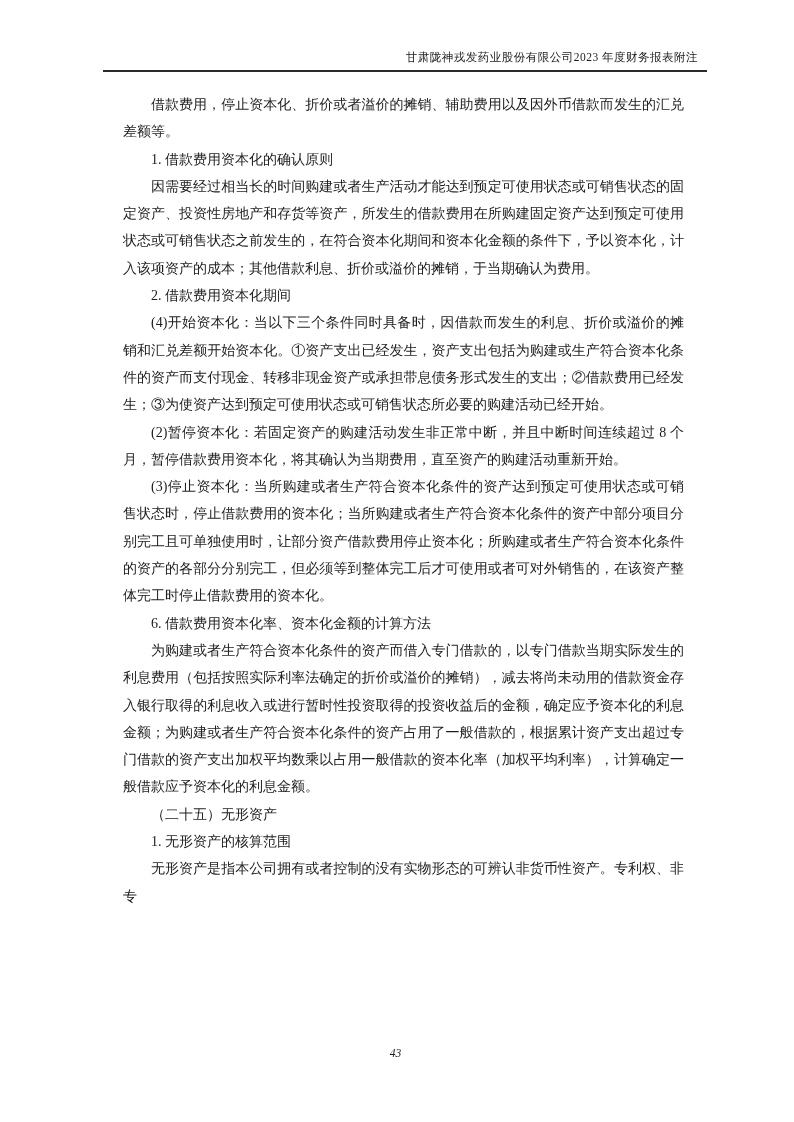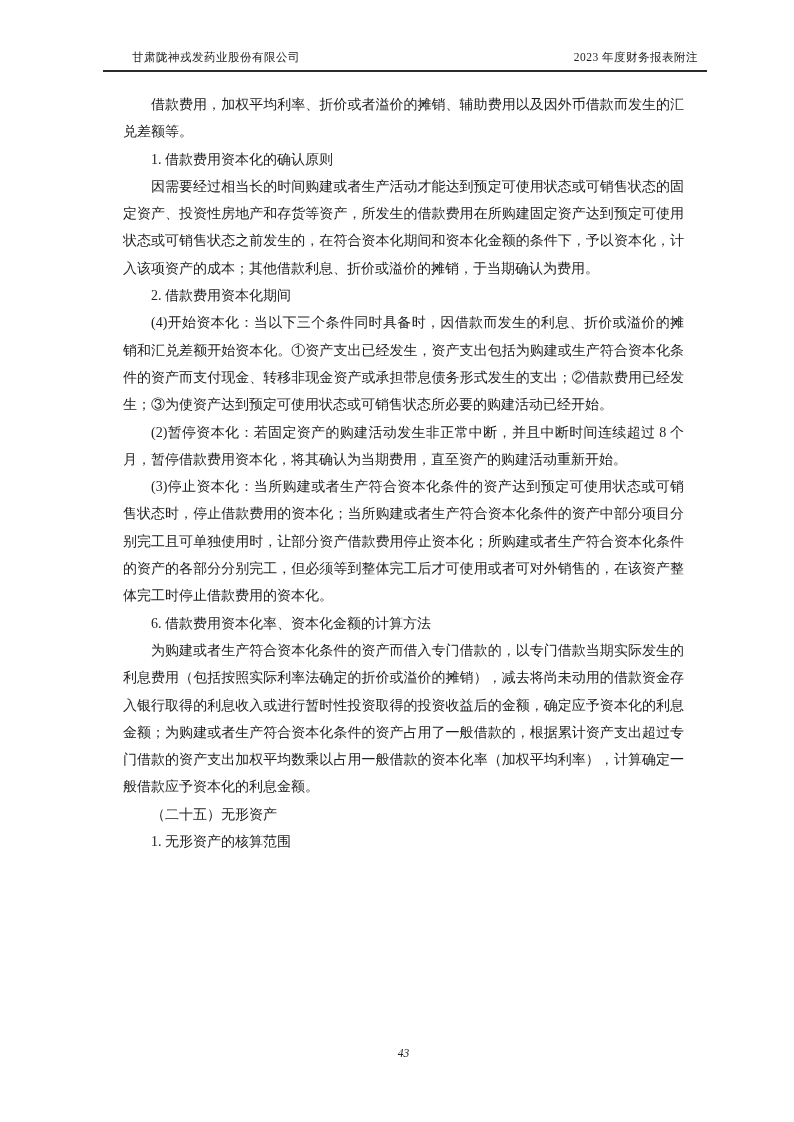--- a/index.html
+++ b/index.html
@@ -15,21 +15,21 @@
     font-family: "Liberation Serif", "DejaVu Serif", serif;
     color: #1c1c1c;
     overflow: hidden;
   }
   .page-header {
     position: absolute;
     left: 103px;
     top: 50px;
     width: 604px;
     display: flex;
-    justify-content: space-between;
+    justify-content: flex-end;
     align-items: flex-end;
     border-bottom: 2px solid #2b2b2b;
     padding-bottom: 5px;
     font-size: 11.5px;
     line-height: 15px;
     letter-spacing: 0.5px;
     font-family: Liberation Serif, serif;
   }
   .header-company {
     padding-left: 29px;
@@ -49,50 +49,51 @@
   }
   .page-body p {
     margin: 0;
     text-indent: 2em;
   }
   .page-body p.section-heading {
     font-weight: normal;
   }
   .page-footer {
     position: absolute;
-    left: 123px;
+    left: 115px;
     top: 1046px;
     width: 561px;
     text-align: center;
     font-size: 11.5px;
     line-height: 15px;
     font-style: italic;
   }
 </style>
 </head>
 <body>
 
 <div class="doc-page">
 
   <div class="page-header">
     <span class="header-company">甘肃陇神戎发药业股份有限公司</span>
     <span class="header-title">2023 年度财务报表附注</span>
   </div>
 
   <div class="page-body">
-    <p>借款费用，加权平均利率、折价或者溢价的摊销、辅助费用以及因外币借款而发生的汇兑差额等。</p>
+    <p>借款费用，停止资本化、折价或者溢价的摊销、辅助费用以及因外币借款而发生的汇兑差额等。</p>
     <p>1. 借款费用资本化的确认原则</p>
     <p>因需要经过相当长的时间购建或者生产活动才能达到预定可使用状态或可销售状态的固定资产、投资性房地产和存货等资产，所发生的借款费用在所购建固定资产达到预定可使用状态或可销售状态之前发生的，在符合资本化期间和资本化金额的条件下，予以资本化，计入该项资产的成本；其他借款利息、折价或溢价的摊销，于当期确认为费用。</p>
     <p>2. 借款费用资本化期间</p>
     <p>(4)开始资本化：当以下三个条件同时具备时，因借款而发生的利息、折价或溢价的摊销和汇兑差额开始资本化。①资产支出已经发生，资产支出包括为购建或生产符合资本化条件的资产而支付现金、转移非现金资产或承担带息债务形式发生的支出；②借款费用已经发生；③为使资产达到预定可使用状态或可销售状态所必要的购建活动已经开始。</p>
     <p>(2)暂停资本化：若固定资产的购建活动发生非正常中断，并且中断时间连续超过 8 个月，暂停借款费用资本化，将其确认为当期费用，直至资产的购建活动重新开始。</p>
     <p>(3)停止资本化：当所购建或者生产符合资本化条件的资产达到预定可使用状态或可销售状态时，停止借款费用的资本化；当所购建或者生产符合资本化条件的资产中部分项目分别完工且可单独使用时，让部分资产借款费用停止资本化；所购建或者生产符合资本化条件的资产的各部分分别完工，但必须等到整体完工后才可使用或者可对外销售的，在该资产整体完工时停止借款费用的资本化。</p>
     <p>6. 借款费用资本化率、资本化金额的计算方法</p>
     <p>为购建或者生产符合资本化条件的资产而借入专门借款的，以专门借款当期实际发生的利息费用（包括按照实际利率法确定的折价或溢价的摊销），减去将尚未动用的借款资金存入银行取得的利息收入或进行暂时性投资取得的投资收益后的金额，确定应予资本化的利息金额；为购建或者生产符合资本化条件的资产占用了一般借款的，根据累计资产支出超过专门借款的资产支出加权平均数乘以占用一般借款的资本化率（加权平均利率），计算确定一般借款应予资本化的利息金额。</p>
     <p class="section-heading">（二十五）无形资产</p>
     <p>1. 无形资产的核算范围</p>
+    <p>无形资产是指本公司拥有或者控制的没有实物形态的可辨认非货币性资产。专利权、非专</p>
   </div>
 
   <div class="page-footer">
     <span>43</span>
   </div>
 
 </div>
 
 </body></html>

